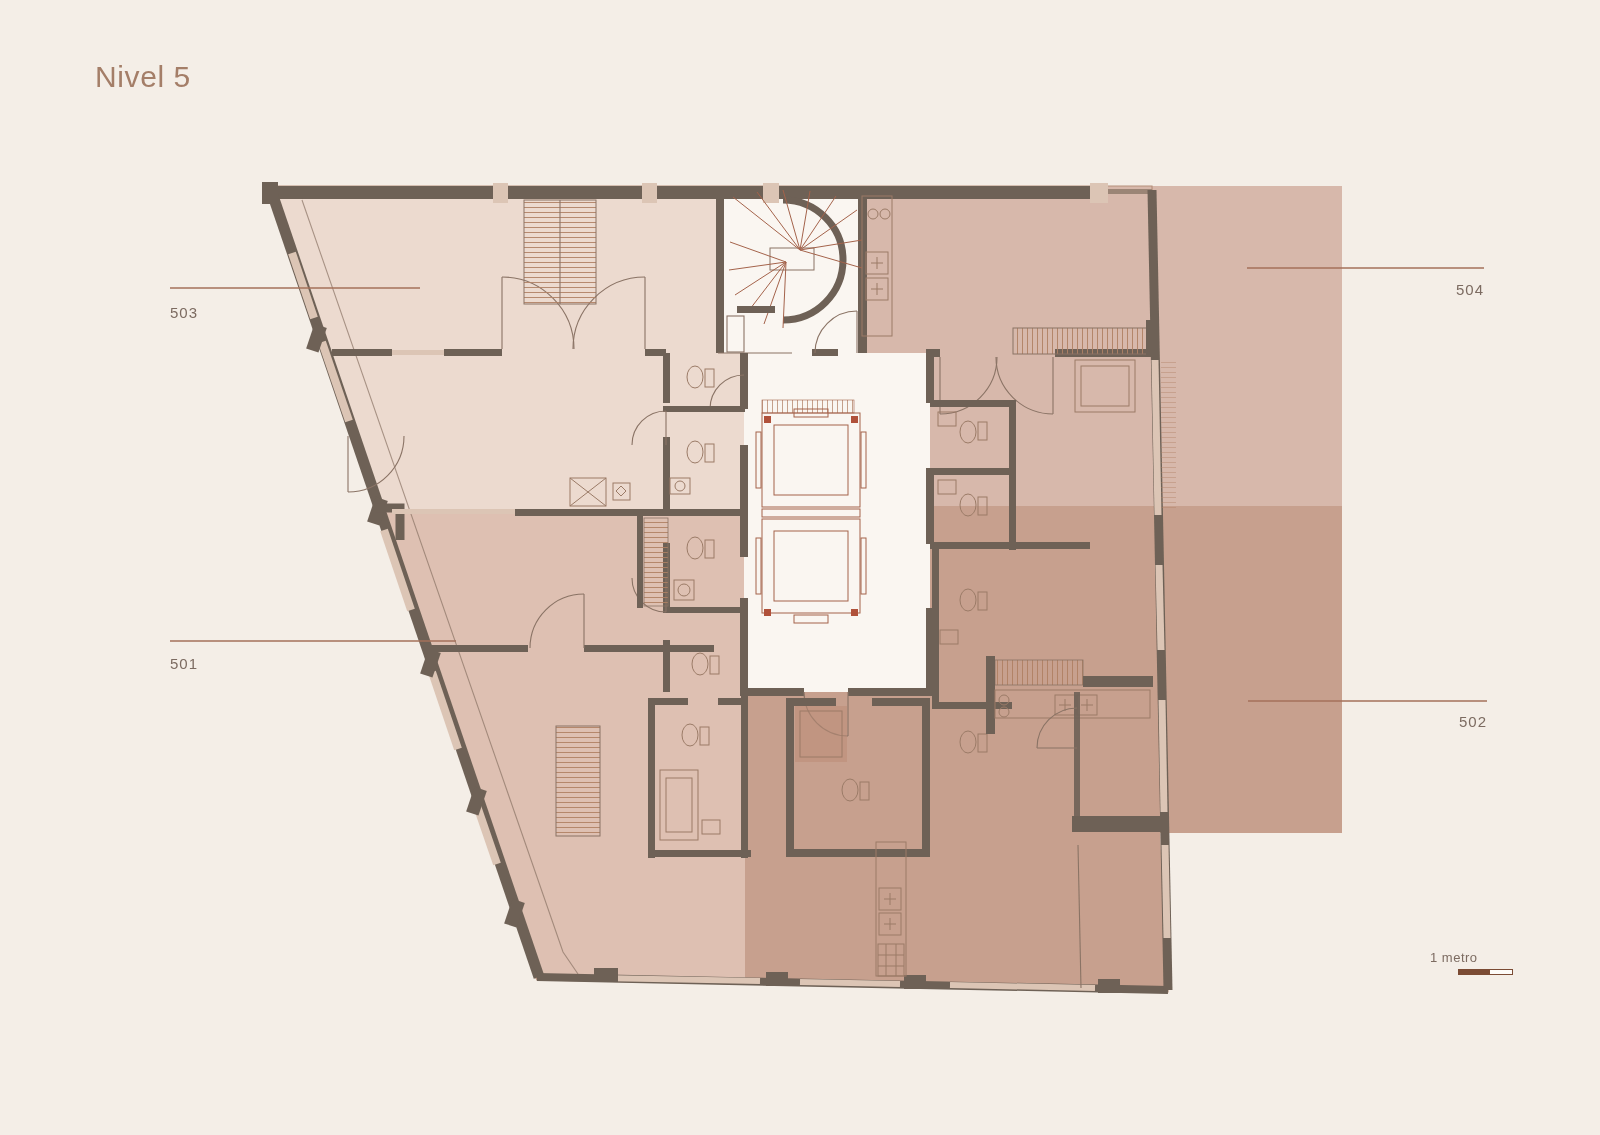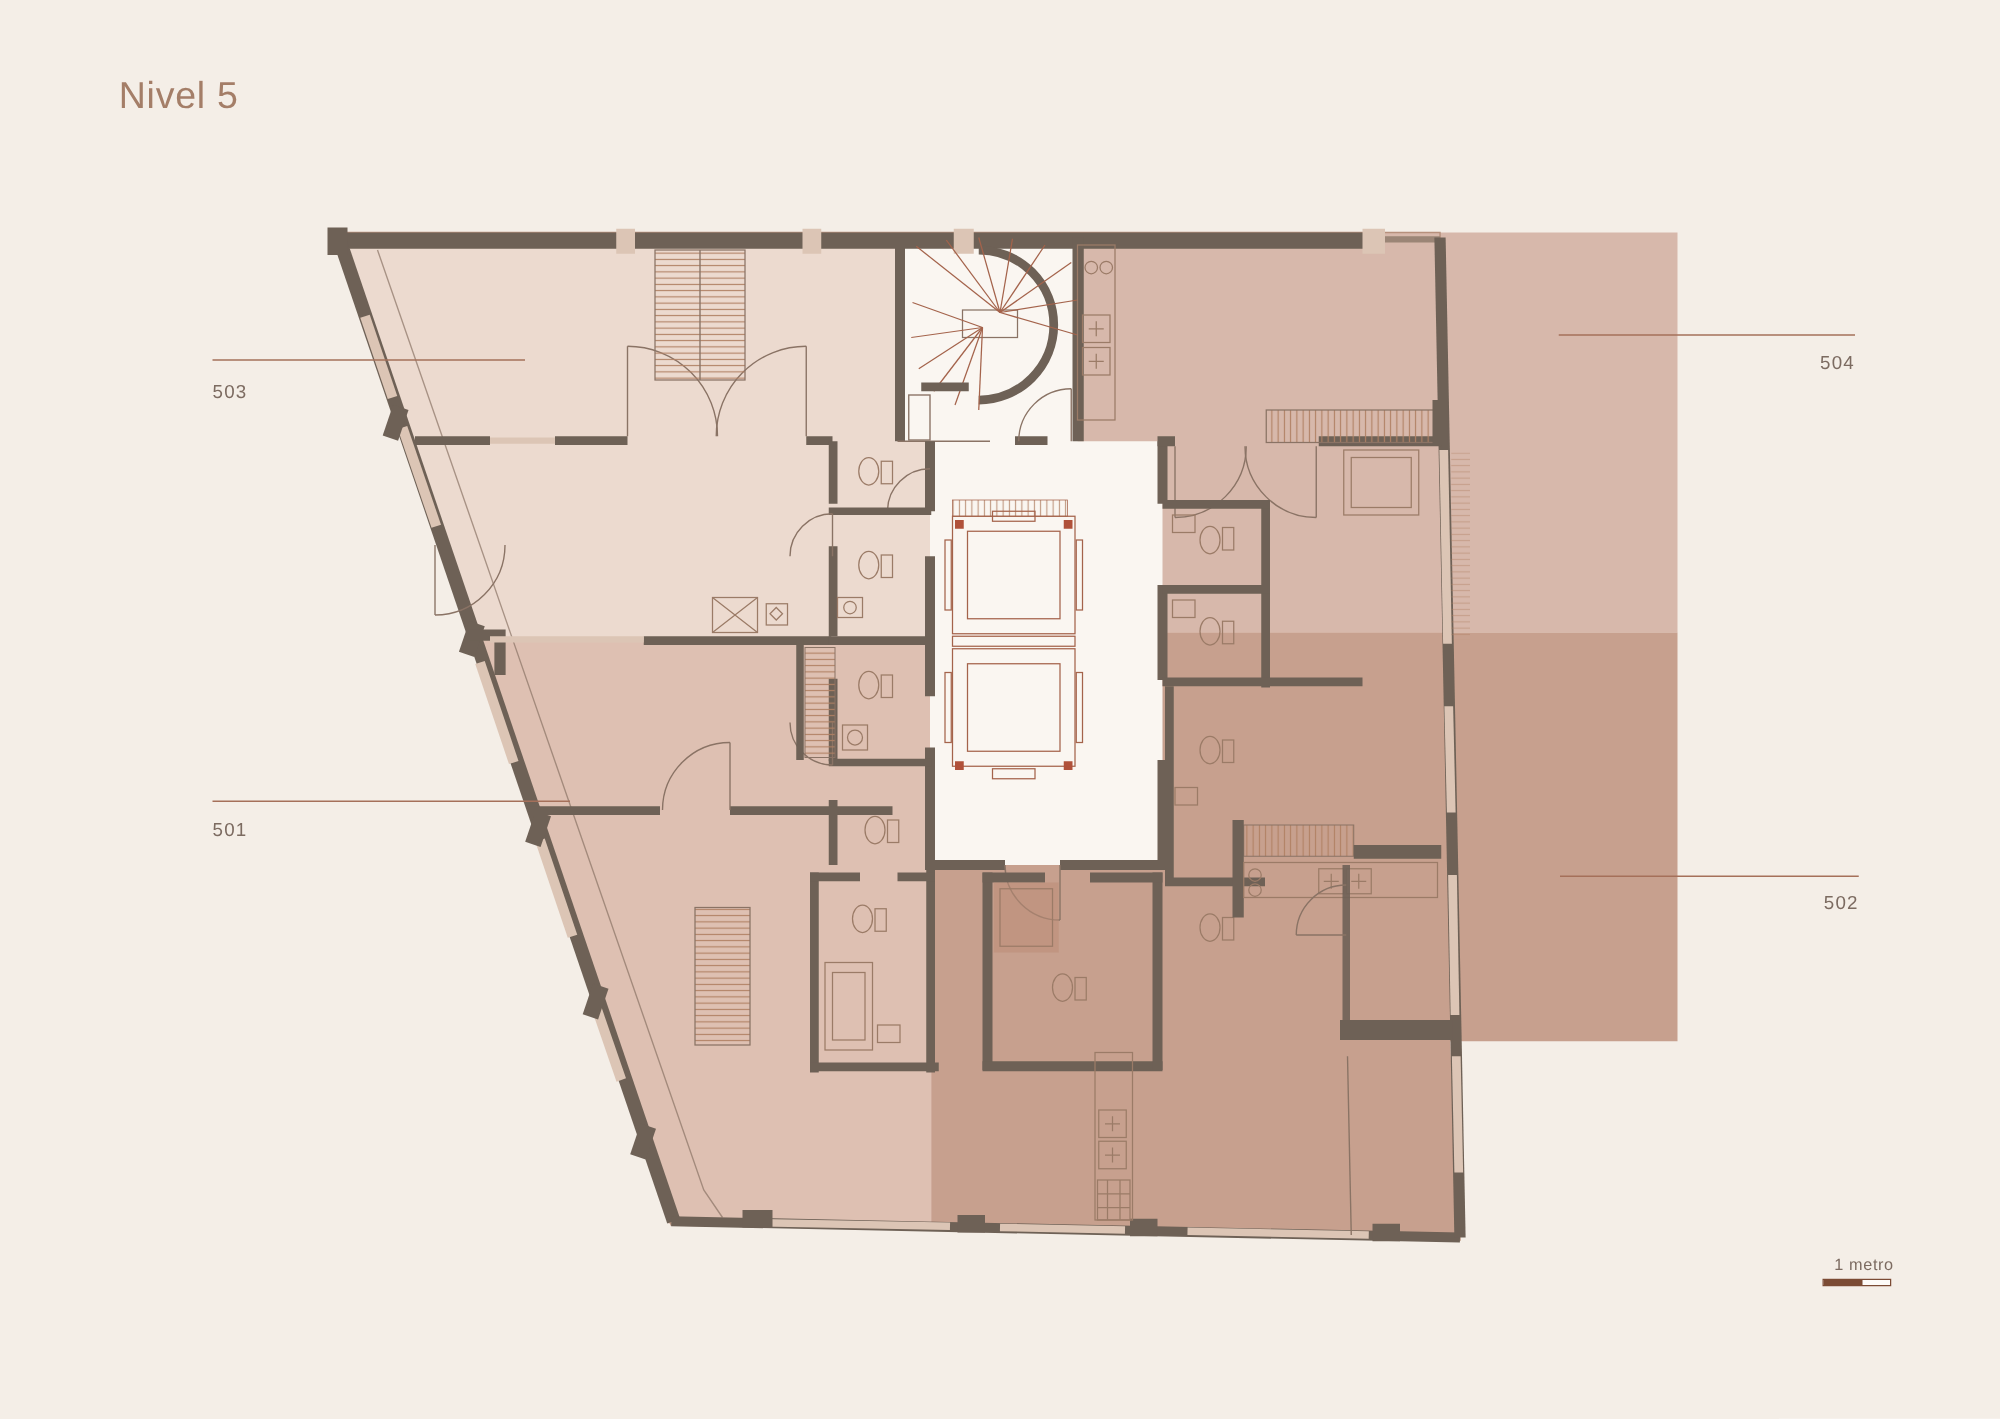--- a/index.html
+++ b/index.html
@@ -25,21 +25,21 @@
   .ws{stroke:var(--c-wall_dark);fill:none;}
   .wls{stroke:var(--c-window_light);fill:none;}
   .ln{stroke:var(--c-line_thin);fill:none;stroke-width:1.1;}
   .lnr{stroke:var(--c-line_red);fill:none;stroke-width:1;}
   .fix{stroke:#9b7b67;fill:none;stroke-width:1;}
   .outl{stroke:var(--c-outline);fill:none;stroke-width:1.2;}
   .leader{stroke:var(--c-leader_line);stroke-width:1.3;}
   .lbl{fill:var(--c-label_text);font-size:15px;letter-spacing:1px;}
   .redsq{fill:#b0513a;}
   
-  .scale{position:absolute;left:1430px;top:1004px;width:85px;text-align:right;}
+  .scale{position:absolute;left:1430px;top:950px;width:85px;text-align:left;}
   .scale-text{font-size:13px;color:var(--c-label_text);letter-spacing:.5px;}
   .scale-bar{margin:4px auto 0 28px;width:53px;height:4px;border:1px solid var(--c-scale_bar);
     background:#fdfbf8;position:relative;}
   .scale-bar-fill{position:absolute;left:0;top:0;height:100%;width:58%;background:var(--c-scale_bar);}
 </style>
 </head>
 <body>
 
 <div class="canvas">
 

